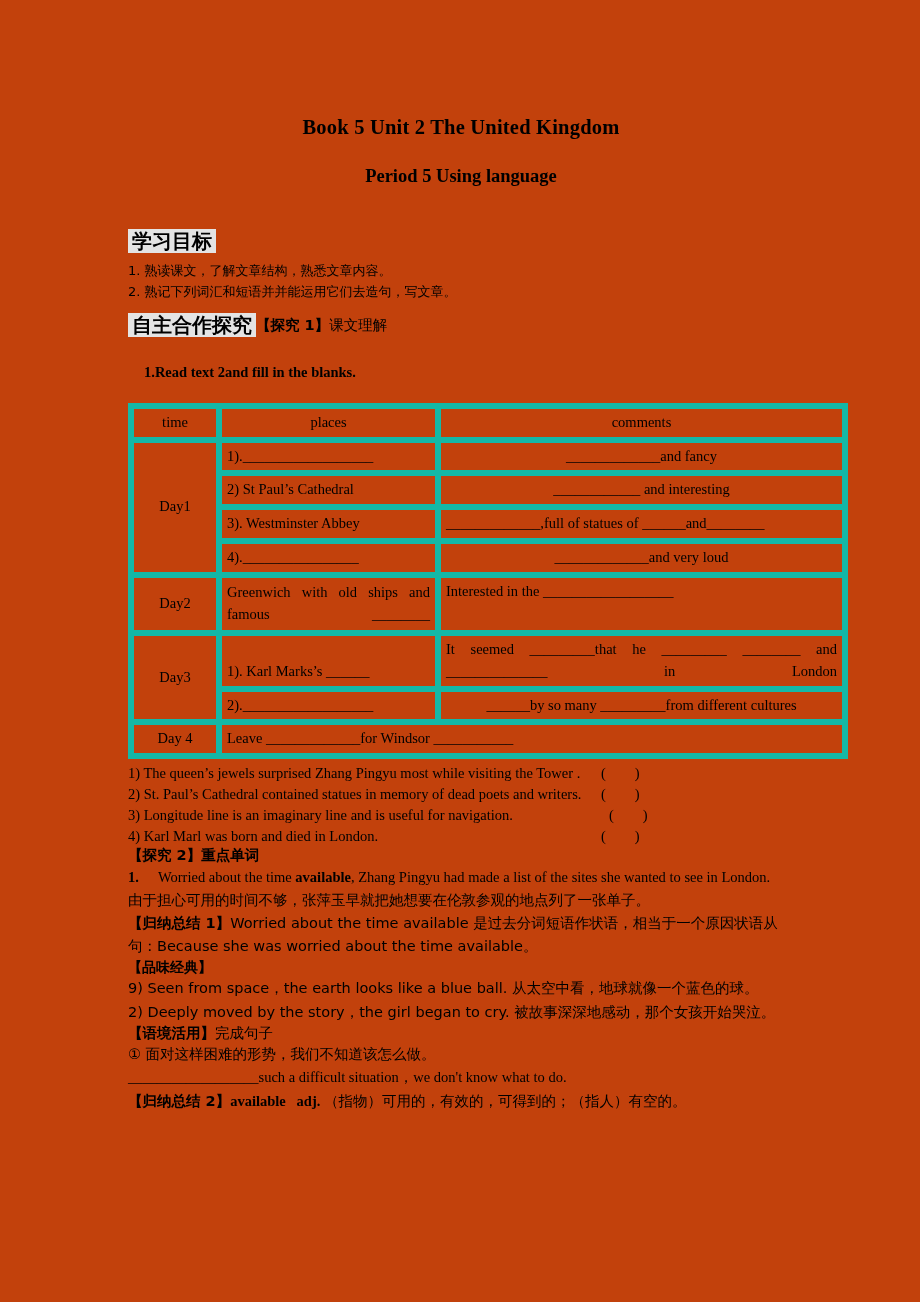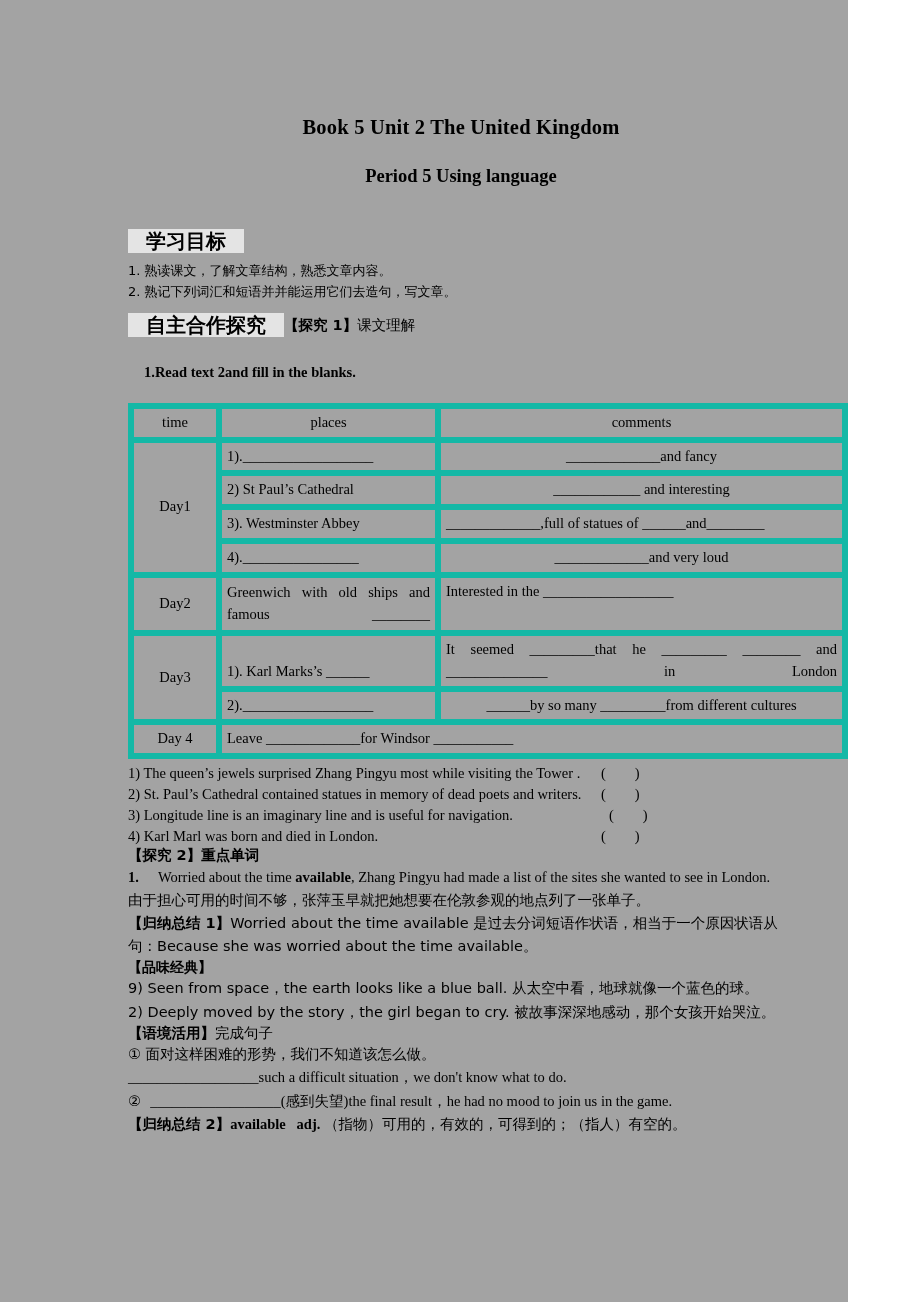--- a/index.html
+++ b/index.html
@@ -11,23 +11,23 @@
     width: 920px;
     height: 1302px;
     font-family: "Liberation Serif", "DejaVu Serif", serif;
     color: #000000;
     position: relative;
     overflow: hidden;
   }
   .page {
     position: absolute;
     left: 0; top: 0;
-    width: 848px;
+    width: 920px;
     height: 1302px;
-    background: #a3a3a3;
+    background: #c2410c;
   }
   .content {
     position: absolute;
     left: 128px;
     top: 112px;
     width: 666px;
   }
 
   
   .doc-title {
@@ -56,21 +56,21 @@
     background: #e4e4e4;
   }
   .heading-cn {
     font-family: "DejaVu Sans", "Liberation Sans", sans-serif;
     font-size: 20px;
     font-weight: bold;
     line-height: 1.35;
     margin: 0;
     display: block;
   }
-  .heading-cn .hl { padding: 0 18px; }
+  .heading-cn .hl { padding: 0 4px; }
   .heading-inline {
     font-family: "DejaVu Sans", "Liberation Sans", sans-serif;
     font-size: 14.5px;
     font-weight: bold;
     vertical-align: 2px;
   }
   .heading-inline-nm {
     font-family: "DejaVu Sans", "Liberation Sans", sans-serif;
     font-size: 14.5px;
     font-weight: normal;
@@ -263,18 +263,17 @@
 
     <div class="heading-cn" style="font-size:14px;"><span>【品味经典】</span></div>
 
     <p class="body"><span class="cjk">9) Seen from space，the earth looks like a blue ball.  从太空中看，地球就像一个蓝色的球。</span></p>
     <p class="body"><span class="cjk">2) Deeply moved by the story，the girl began to cry.  被故事深深地感动，那个女孩开始哭泣。</span></p>
 
     <div class="heading-cn" style="font-size:14.5px;"><span>【语境活用】</span><span style="font-weight:normal;">完成句子</span></div>
 
     <p class="body-cn indent1"><span>①</span> <span>面对这样困难的形势，我们不知道该怎么做。</span></p>
     <p class="body indent2">__________________such a difficult situation，we don't know what to do.</p>
-    <p class="body-cn indent1"><span>②</span>&nbsp;&nbsp;<span style="font-family:'Liberation Serif',serif;">__________________(感到失望)the final result，he had no mood to join us in the game.</span></p>
 
     <p class="body"><span class="cjk" style="font-weight:bold;">【归纳总结 2】</span><b class="em">available</b>&nbsp;&nbsp;&nbsp;<b class="em">adj.</b>&nbsp;<span class="cjk">（指物）可用的，有效的，可得到的；（指人）有空的。</span></p>
 
   </div>
 </div>
 
 </body></html>

